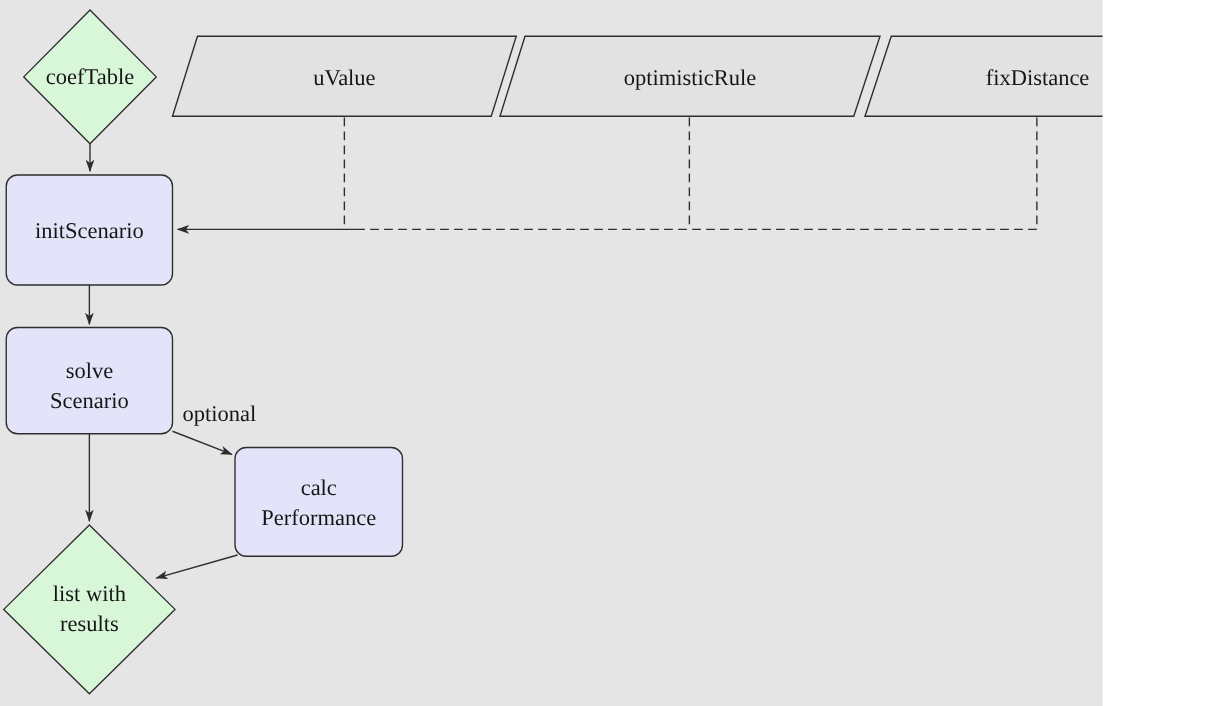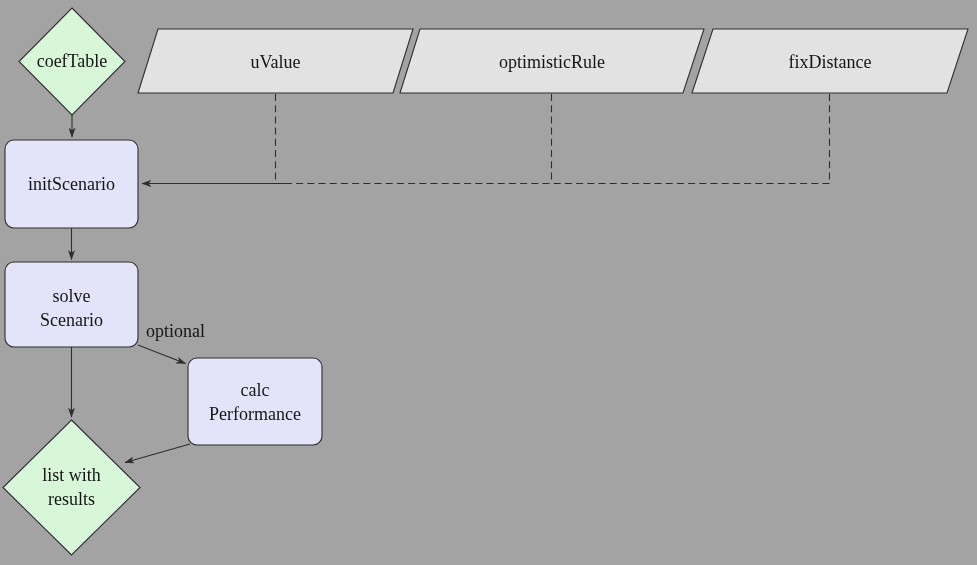--- a/index.html
+++ b/index.html
@@ -2,23 +2,23 @@
 <html><head>
 <meta charset="utf-8">
 <style>
   html, body {
     margin: 0;
     padding: 0;
     background: #ffffff;
   }
   .canvas {
     position: relative;
-    width: 977px;
+    width: 882px;
     height: 565px;
-    background: #a3a3a3;
+    background: #e5e5e5;
     overflow: hidden;
   }
   svg text {
     font-family: "Liberation Serif", "DejaVu Serif", serif;
     font-size: 18px;
     fill: #151515;
   }
   .shape {
     stroke: #2e2e2e;
     stroke-width: 1.1;

